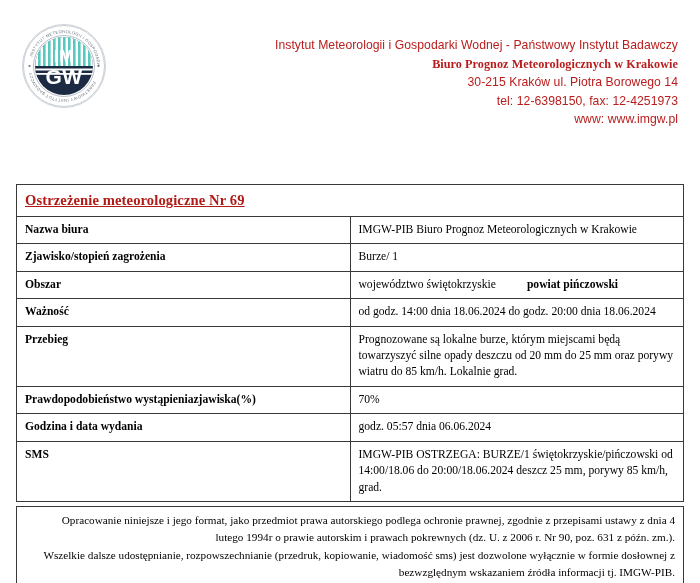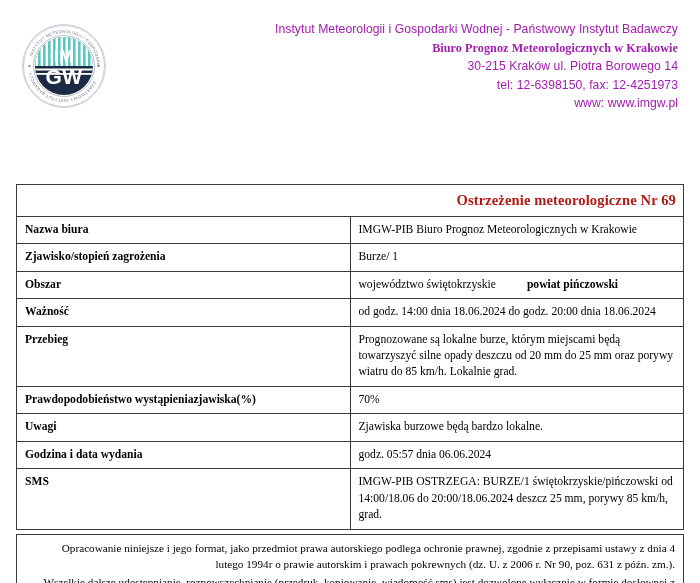--- a/index.html
+++ b/index.html
@@ -34,26 +34,27 @@
   }
   .logo {
     position: relative;
     width: 84px;
     height: 84px;
   }
   .header-text {
     flex: 1 1 auto;
     text-align: right;
     font-family: "Liberation Sans", "DejaVu Sans", sans-serif;
-    color: #a21caf;
+    color: #b91c1c;
     font-size: 12.2px;
     line-height: 1.52;
     padding-top: 6px;
     padding-right: 4px;
     letter-spacing: 0.05px;
+    margin-top: 16px;
   }
   .header-text .line-bold {
     font-weight: bold;
     font-family: Liberation Serif, serif;
   }
 
   
   .table-zone {
     padding: 0 16px;
     margin-top: 68px;
@@ -72,26 +73,27 @@
   }
   td.label {
     width: 180px;
     font-weight: bold;
     white-space: normal;
   }
   td.value {
     font-weight: normal;
   }
   td.title-cell {
-    text-align: right;
+    text-align: left;
     color: #b01b17;
     font-weight: bold;
     font-size: 14.6px;
     padding: 8px 0 9px 0;
     letter-spacing: 0.1px;
+    text-decoration: underline;
   }
   .b { font-weight: bold; margin-left: 28px; }
 
   
   .footer-zone {
     padding: 0 16px;
     margin-top: 4px;
   }
   .footer-box {
     border: 1px solid #3a3a3a;
@@ -227,24 +229,20 @@
       <tr>
         <td class="label">Przebieg</td>
         <td class="value">Prognozowane są lokalne burze, którym miejscami będą towarzyszyć  silne opady deszczu od 20 mm do 25 mm oraz porywy wiatru do 85 km/h. Lokalnie grad.</td>
       </tr>
 
       <tr>
         <td class="label">Prawdopodobieństwo wystąpieniazjawiska(%)</td>
         <td class="value">70%</td>
       </tr>
 
-      <tr>
-        <td class="label">Uwagi</td>
-        <td class="value">Zjawiska burzowe będą bardzo lokalne.</td>
-      </tr>
 
       <tr>
         <td class="label">Godzina i data wydania</td>
         <td class="value">godz. 05:57 dnia 06.06.2024</td>
       </tr>
 
       <tr>
         <td class="label">SMS</td>
         <td class="value">IMGW-PIB OSTRZEGA: BURZE/1 świętokrzyskie/pińczowski  od 14:00/18.06 do 20:00/18.06.2024 deszcz 25 mm, porywy 85 km/h, grad.</td>
       </tr>

